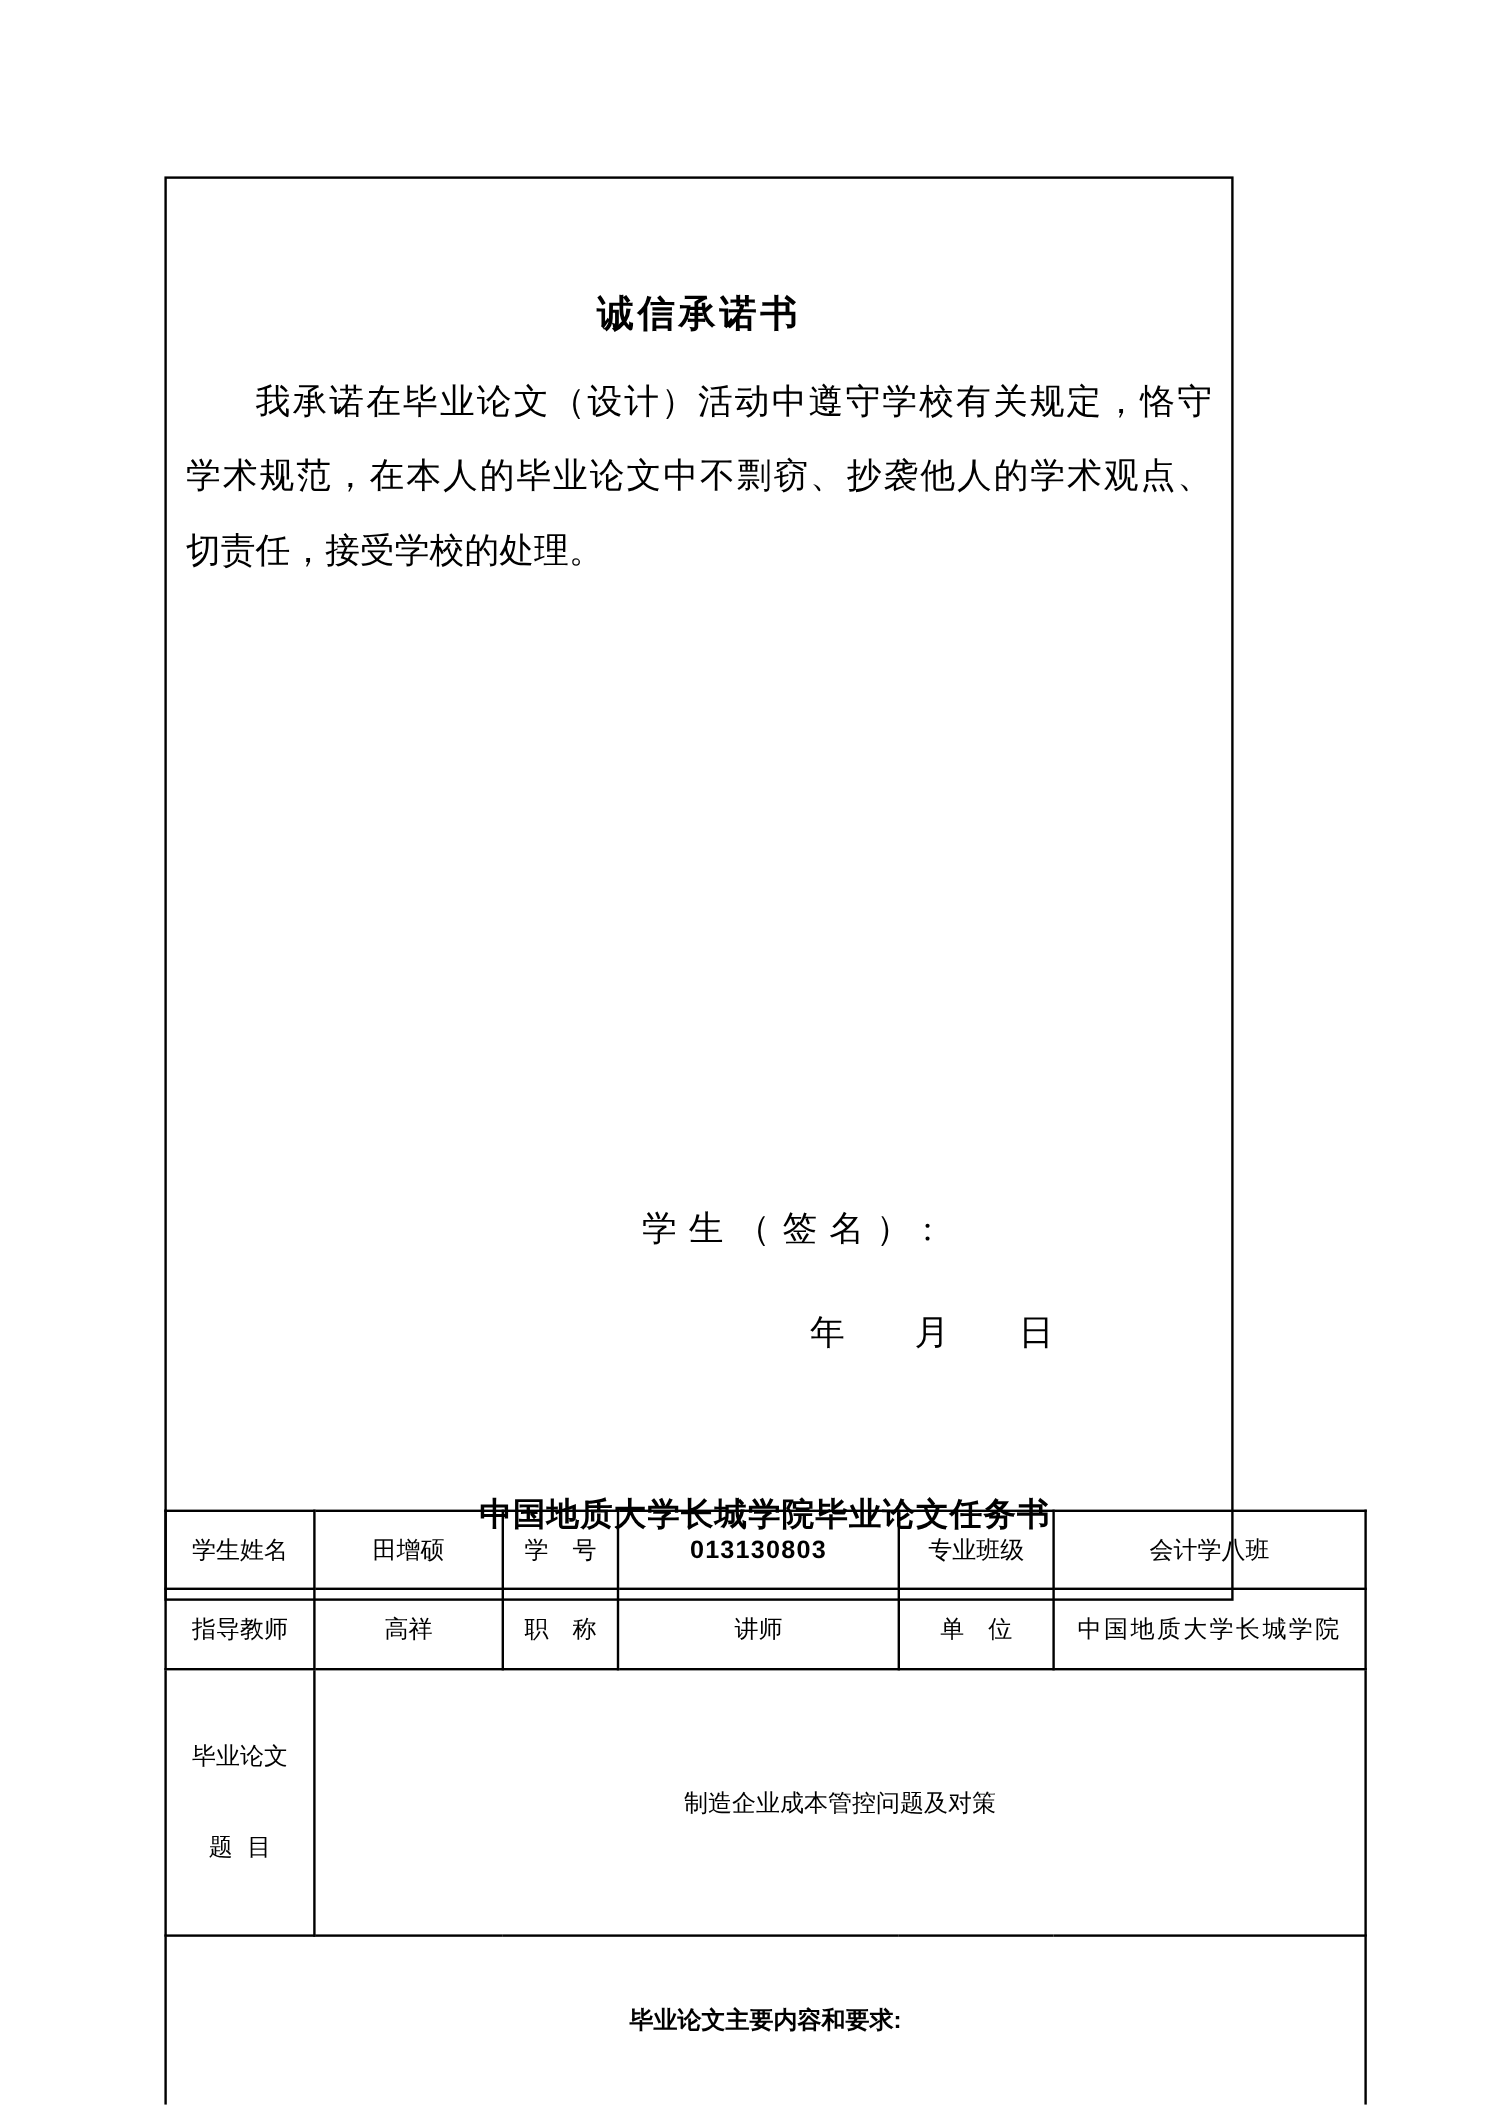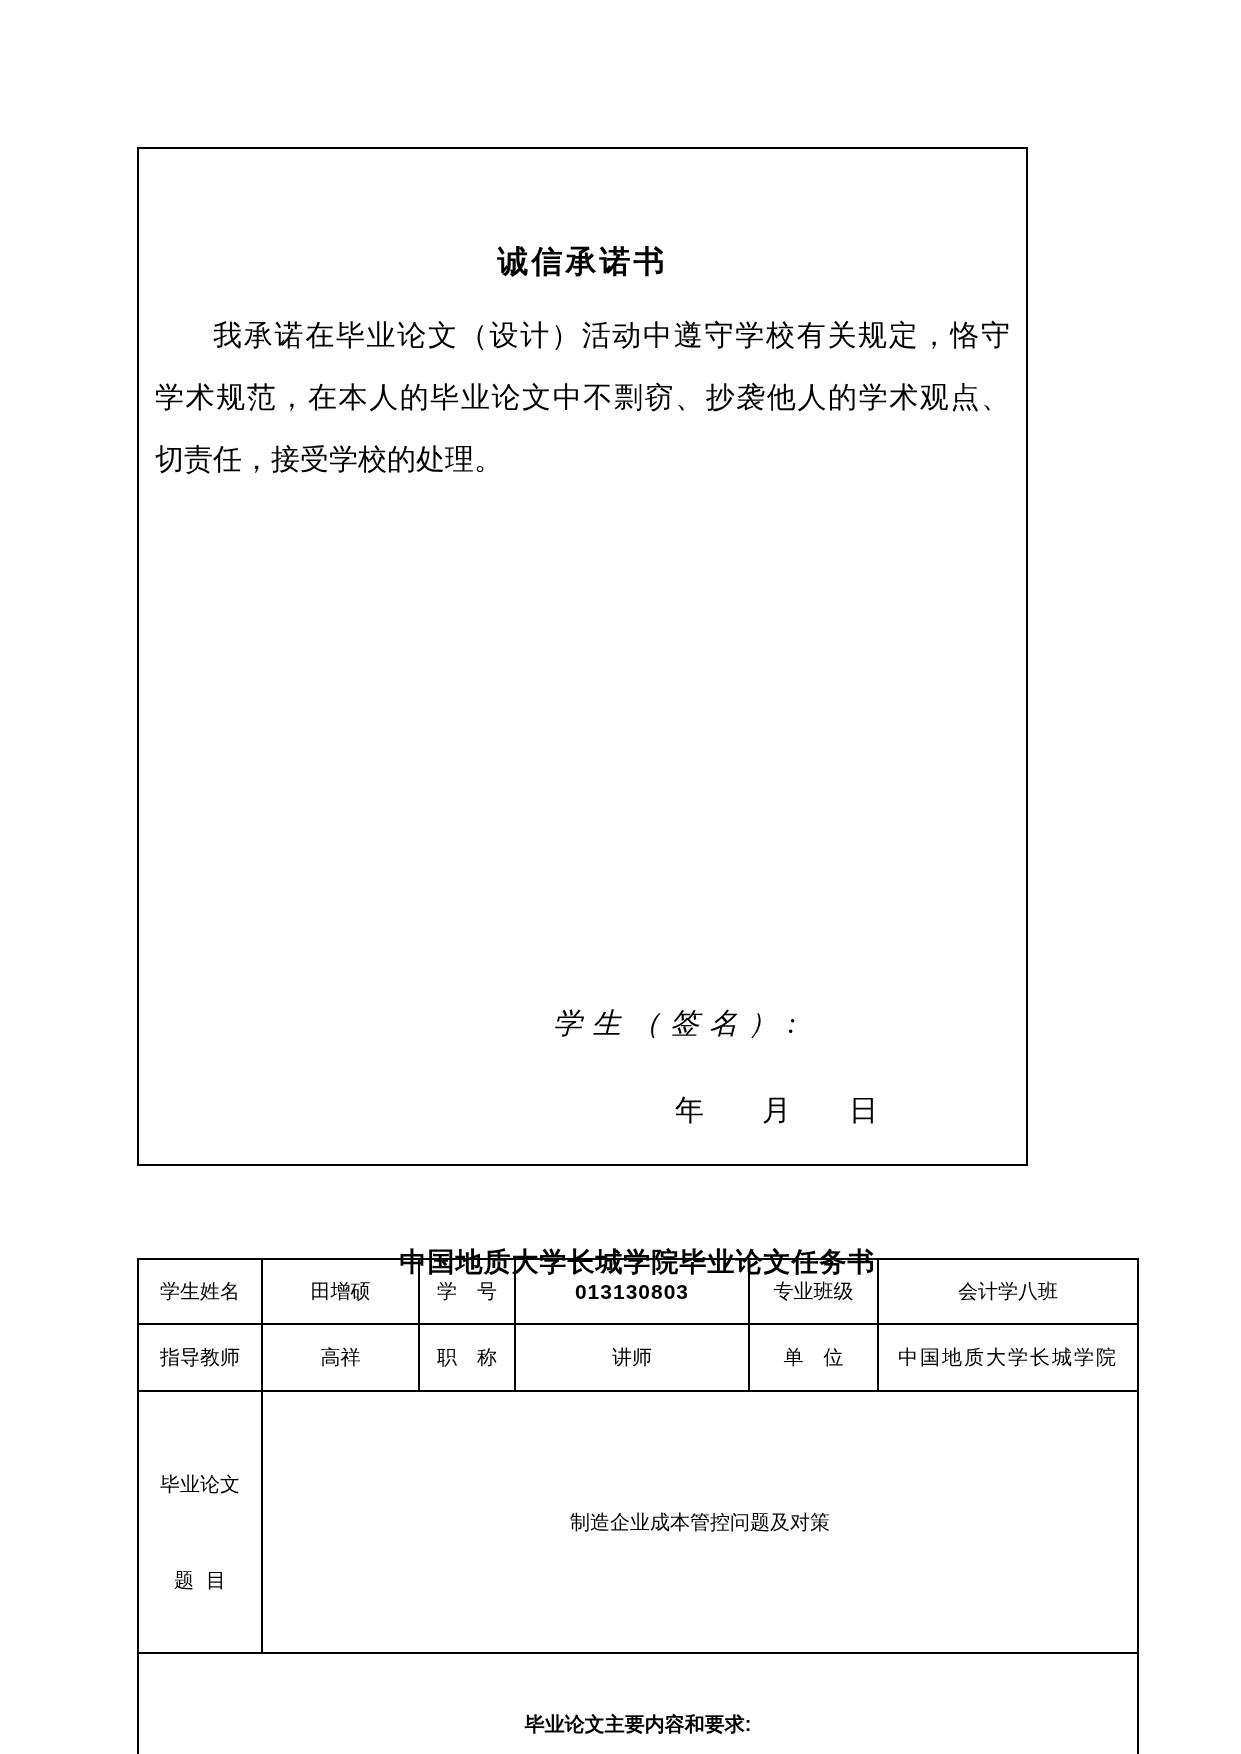--- a/index.html
+++ b/index.html
@@ -12,21 +12,21 @@
     font-family: "Liberation Serif", serif;
     overflow: hidden;
   }
 
   
   .pledge-box {
     position: absolute;
     left: 137px;
     top: 147px;
     width: 891px;
-    height: 1019px;
+    height: 1187px;
     border: 2px solid #000;
     box-sizing: border-box;
   }
   .pledge-title {
     margin-top: 93px;
     text-align: center;
     font-size: 31px;
     line-height: 40px;
     font-weight: bold;
     letter-spacing: 3px;
@@ -39,26 +39,25 @@
   .pledge-para {
     margin: 22px 16px 0 16px;
     font-size: 29px;
     line-height: 62px;
   }
   .pledge-line { text-align: justify; text-align-last: justify; }
   .pledge-line.first { text-indent: 2em; }
   .pledge-line.last { text-align: center; text-align-last: left; }
   .sign-line {
     position: absolute;
-    left: 414px;
+    left: 396px;
     top: 855px;
     font-size: 29px;
     letter-spacing: 10px;
     white-space: pre;
-    font-style: italic;
   }
   .date-line {
     position: absolute;
     left: 536px;
     top: 942px;
     font-size: 29px;
     white-space: pre;
   }
 
   
@@ -90,21 +89,21 @@
     white-space: pre;
     overflow: hidden;
   }
   td.value-wide { letter-spacing: 2px; }
   td.num-cell {
     font-family: "Liberation Sans", sans-serif;
     font-weight: bold;
     font-size: 21px;
     letter-spacing: 1px;
   }
-  .thesis-label-line { line-height: 30px; margin-top: 20px; }
+  .thesis-label-line { line-height: 30px; }
   .thesis-label-line.spaced { letter-spacing: 12px; text-indent: 12px; }
   td.req-cell {
     text-align: left;
     vertical-align: top;
     padding: 18px 12px 0 14px;
     white-space: normal;
   }
   .req-heading {
     font-family: "Liberation Sans", sans-serif;
     font-weight: bold;

